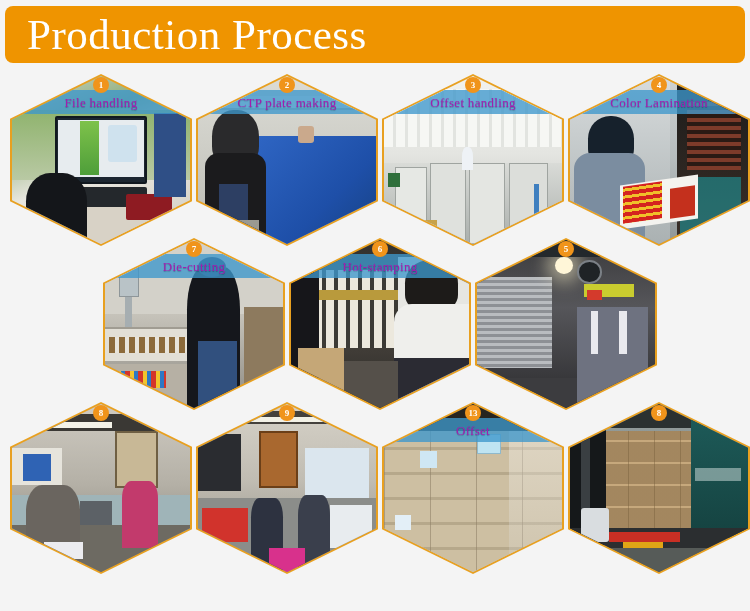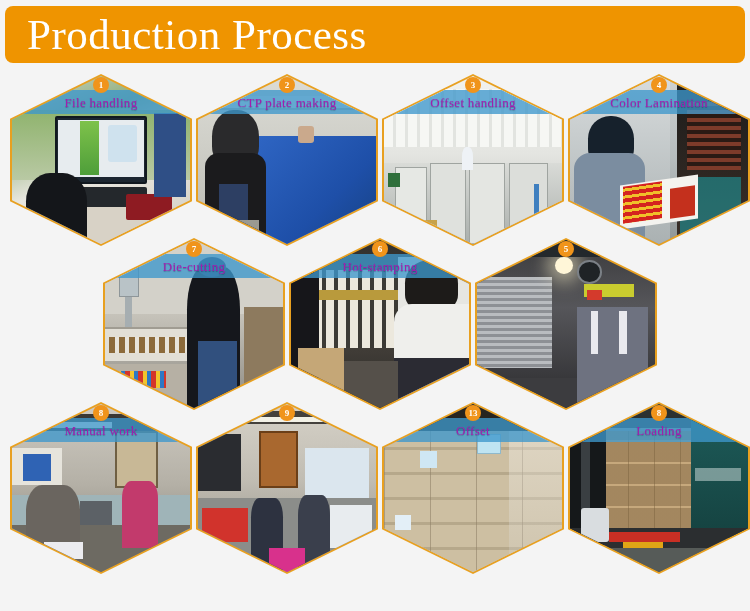--- a/index.html
+++ b/index.html
@@ -301,23 +301,20 @@
         <div class="sc" style="left:58%;top:16%;width:24%;height:34%;background:#c8b896;border:2px solid #6f5f43;"></div>
         <div class="sc" style="left:0;top:26%;width:28%;height:22%;background:#e6e4dc;"></div>
         <div class="sc" style="left:6%;top:30%;width:16%;height:16%;background:#2f63b4;"></div>
         <div class="sc" style="left:0;top:54%;width:100%;height:22%;background:#9fb4b8;"></div>
         <div class="sc" style="left:0;top:72%;width:100%;height:28%;background:#6d6a62;"></div>
         <div class="sc" style="left:8%;top:48%;width:30%;height:52%;background:#6a655f;border-radius:30% 30% 0 0;"></div>
         <div class="sc" style="left:62%;top:46%;width:20%;height:40%;background:#c23a6c;border-radius:26% 26% 0 0;"></div>
         <div class="sc" style="left:38%;top:58%;width:18%;height:14%;background:#5c6166;"></div>
         <div class="sc" style="left:18%;top:82%;width:22%;height:10%;background:#ececf0;"></div>
       </div>
-      <div class="hex-band">
-        <span class="hex-label">Manual work</span>
-      </div>
     </div>
     <div class="hex-badge" style="background: rgb(240, 148, 27);">8</div>
   </div>
 
   <div class="hex-cell" style="left:196px; top:340px;">
     <div class="hex-border" style="background: rgb(232, 160, 32);"></div>
     <div class="hex-inner">
       <div class="hex-photo">
         <div class="ph-base" style="background:linear-gradient(180deg,#d6d2c8 0%,#c0bcb2 46%,#8b8880 100%);"></div>
         <div class="sc" style="left:0;top:4%;width:100%;height:8%;background:#44413c;"></div>
@@ -367,20 +364,17 @@
         <div class="sc" style="left:18%;top:16%;width:50%;height:58%;background:#c6a87c;"></div>
         <div class="sc" style="left:18%;top:16%;width:50%;height:58%;background:repeating-linear-gradient(0deg,rgba(120,95,60,.45) 0 20px,transparent 20px 22px),repeating-linear-gradient(90deg,rgba(120,95,60,.45) 0 1px,transparent 1px 26px);"></div>
         <div class="sc" style="left:0;top:10%;width:20%;height:74%;background:#15181a;"></div>
         <div class="sc" style="left:6%;top:14%;width:5%;height:64%;background:#3a3f42;"></div>
         <div class="sc" style="left:0;top:74%;width:100%;height:12%;background:#2b2e30;"></div>
         <div class="sc" style="left:22%;top:76%;width:40%;height:6%;background:#c82f24;"></div>
         <div class="sc" style="left:30%;top:82%;width:22%;height:10%;background:#e0a516;"></div>
         <div class="sc" style="left:0;top:86%;width:100%;height:14%;background:#565b58;"></div>
         <div class="sc" style="left:6%;top:62%;width:16%;height:20%;background:#d9dde0;border-radius:3px;"></div>
       </div>
-      <div class="hex-band">
-        <span class="hex-label">Loading</span>
-      </div>
     </div>
     <div class="hex-badge" style="background: rgb(240, 148, 27);">8</div>
   </div>
 
 </div>
 
 </body></html>

